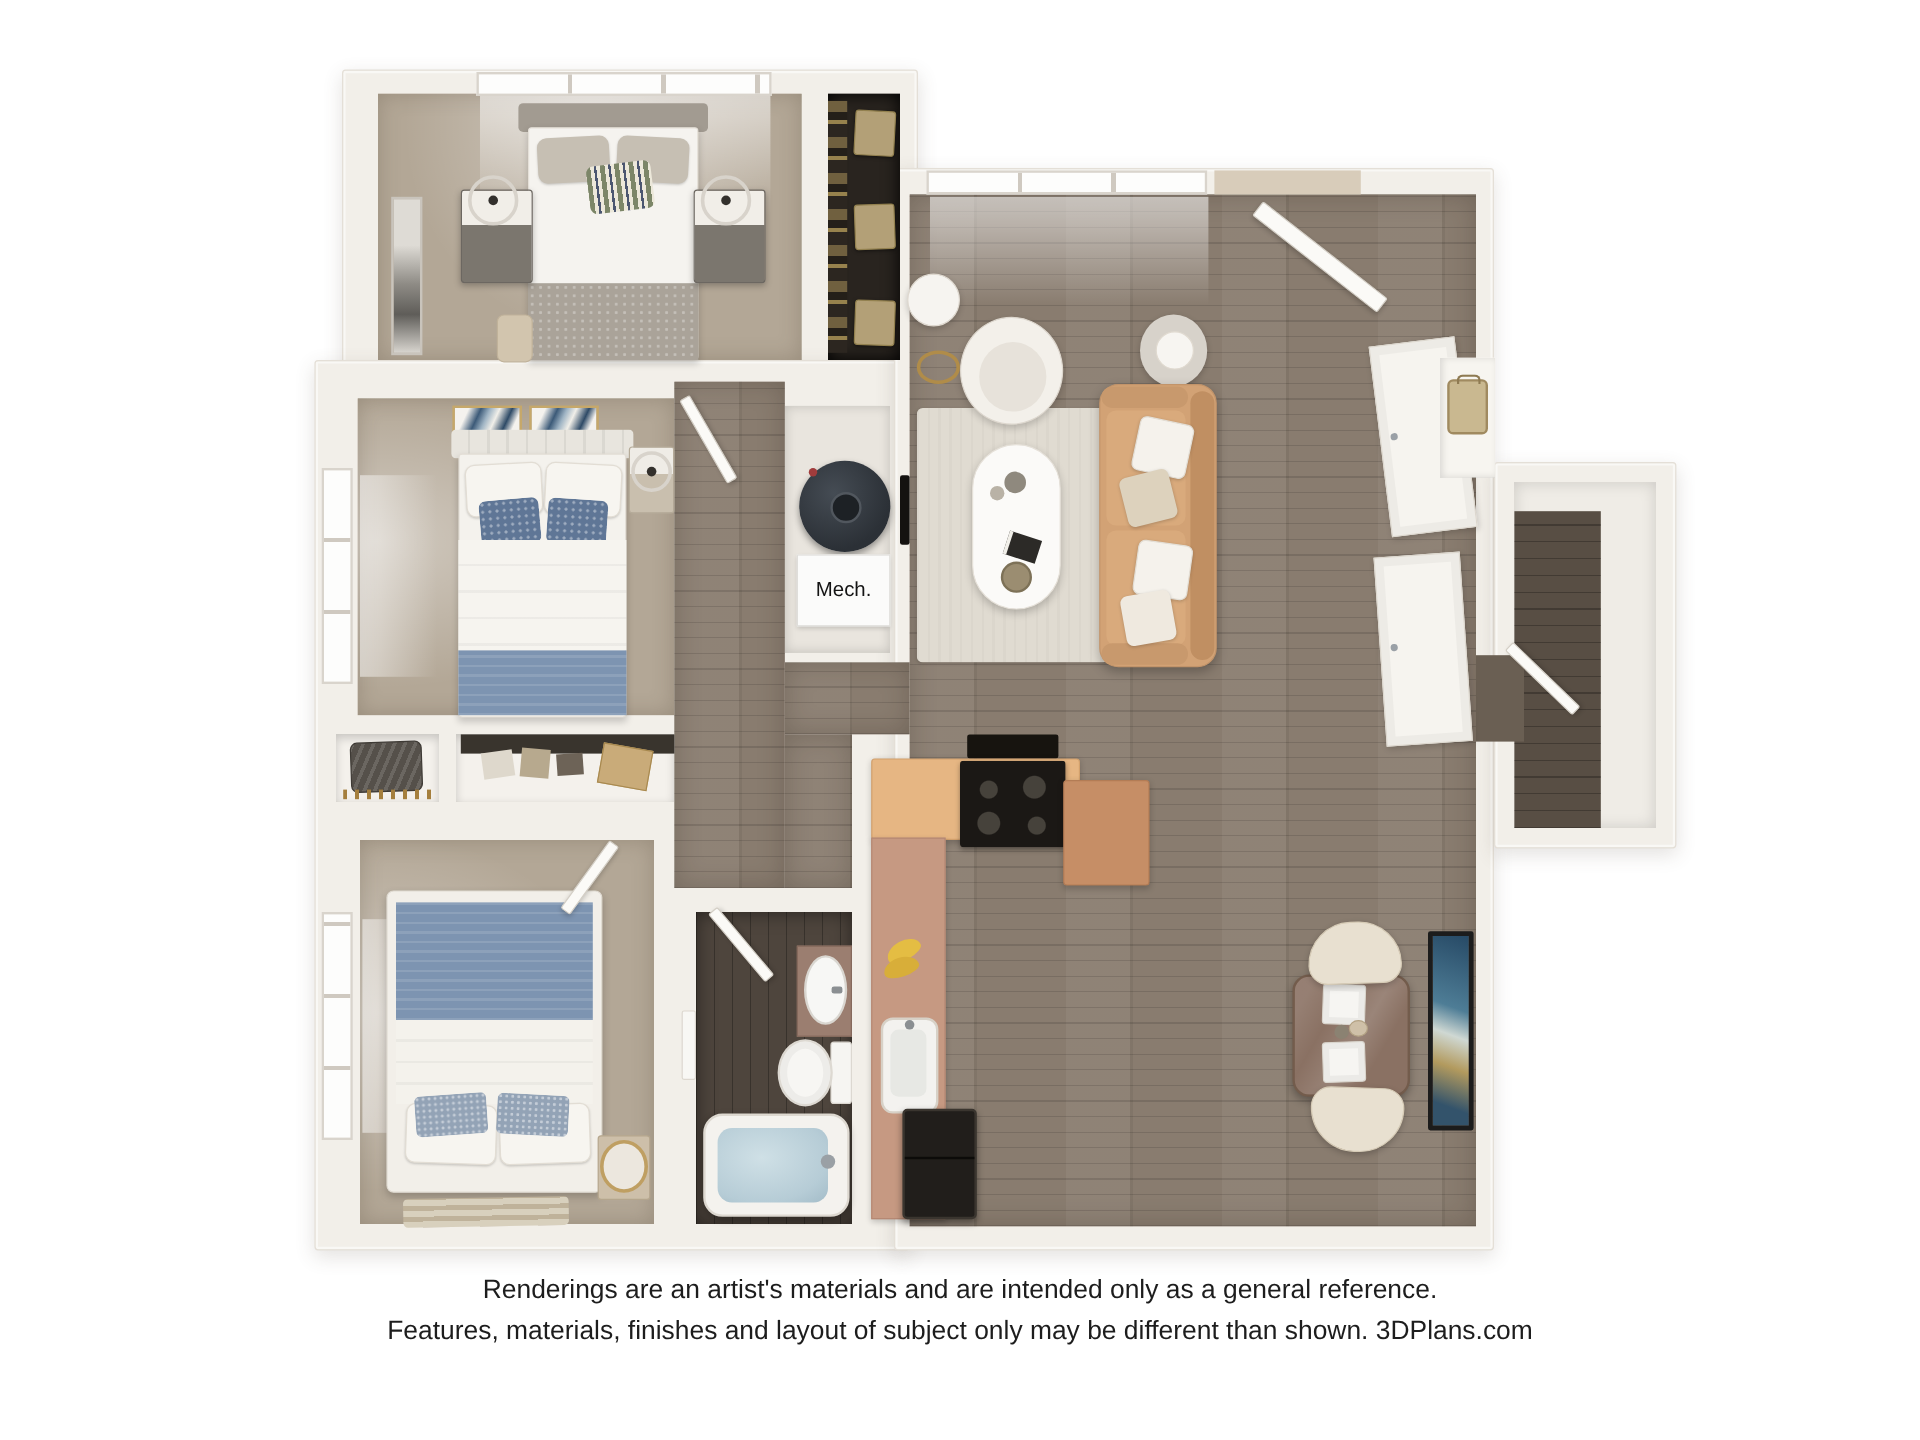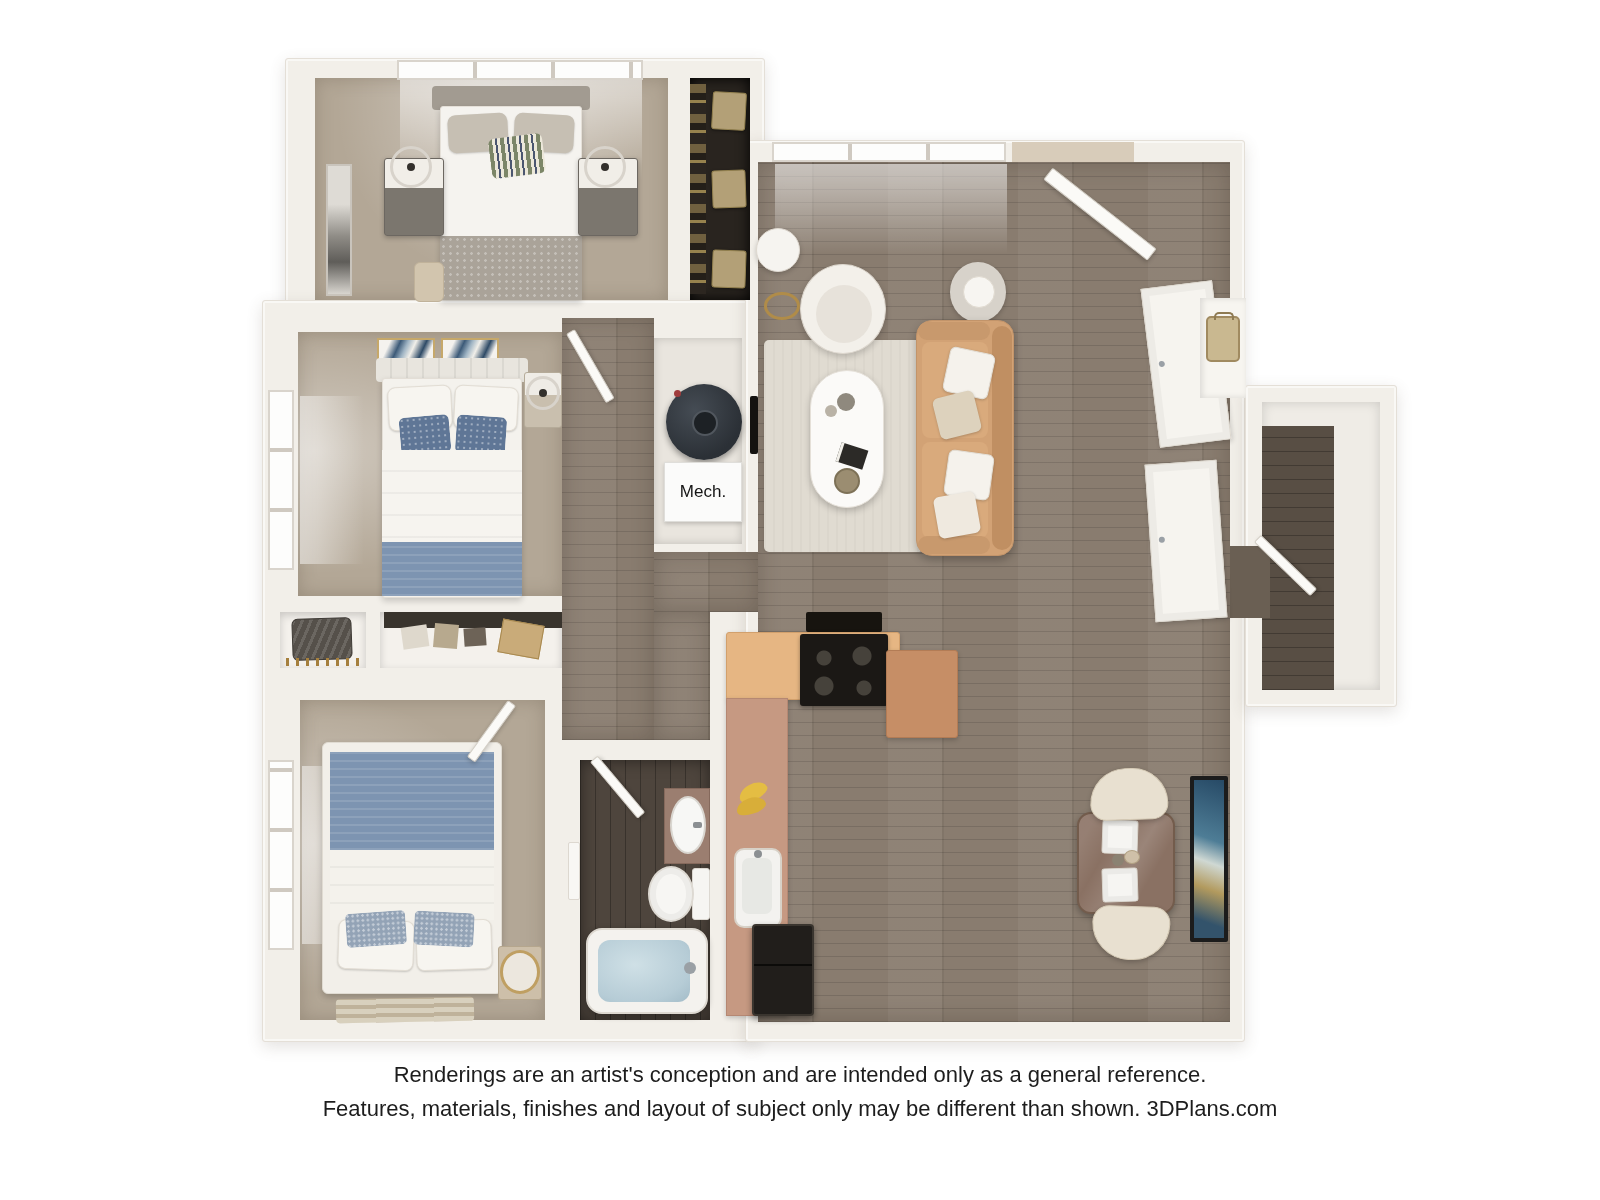--- a/index.html
+++ b/index.html
@@ -371,17 +371,17 @@
   <div class="a chair d-ct"></div>
   <div class="a chair d-cb"></div>
   <div class="a d-art"></div>
 
   <div class="a leaf door-bed2"></div>
   <div class="a leaf door-bed3"></div>
   <div class="a leaf door-bath"></div>
   <div class="a leaf door-nook"></div>
 
   <div class="a footer">
-    <div>Renderings are an artist's conception and are intended only as a general reference.</div>
+    <div>Renderings are an artist's materials and are intended only as a general reference.</div>
     <div>Features, materials, finishes and layout of subject only may be different than shown. 3DPlans.com</div>
   </div>
 
 </div>
 
 </body></html>

